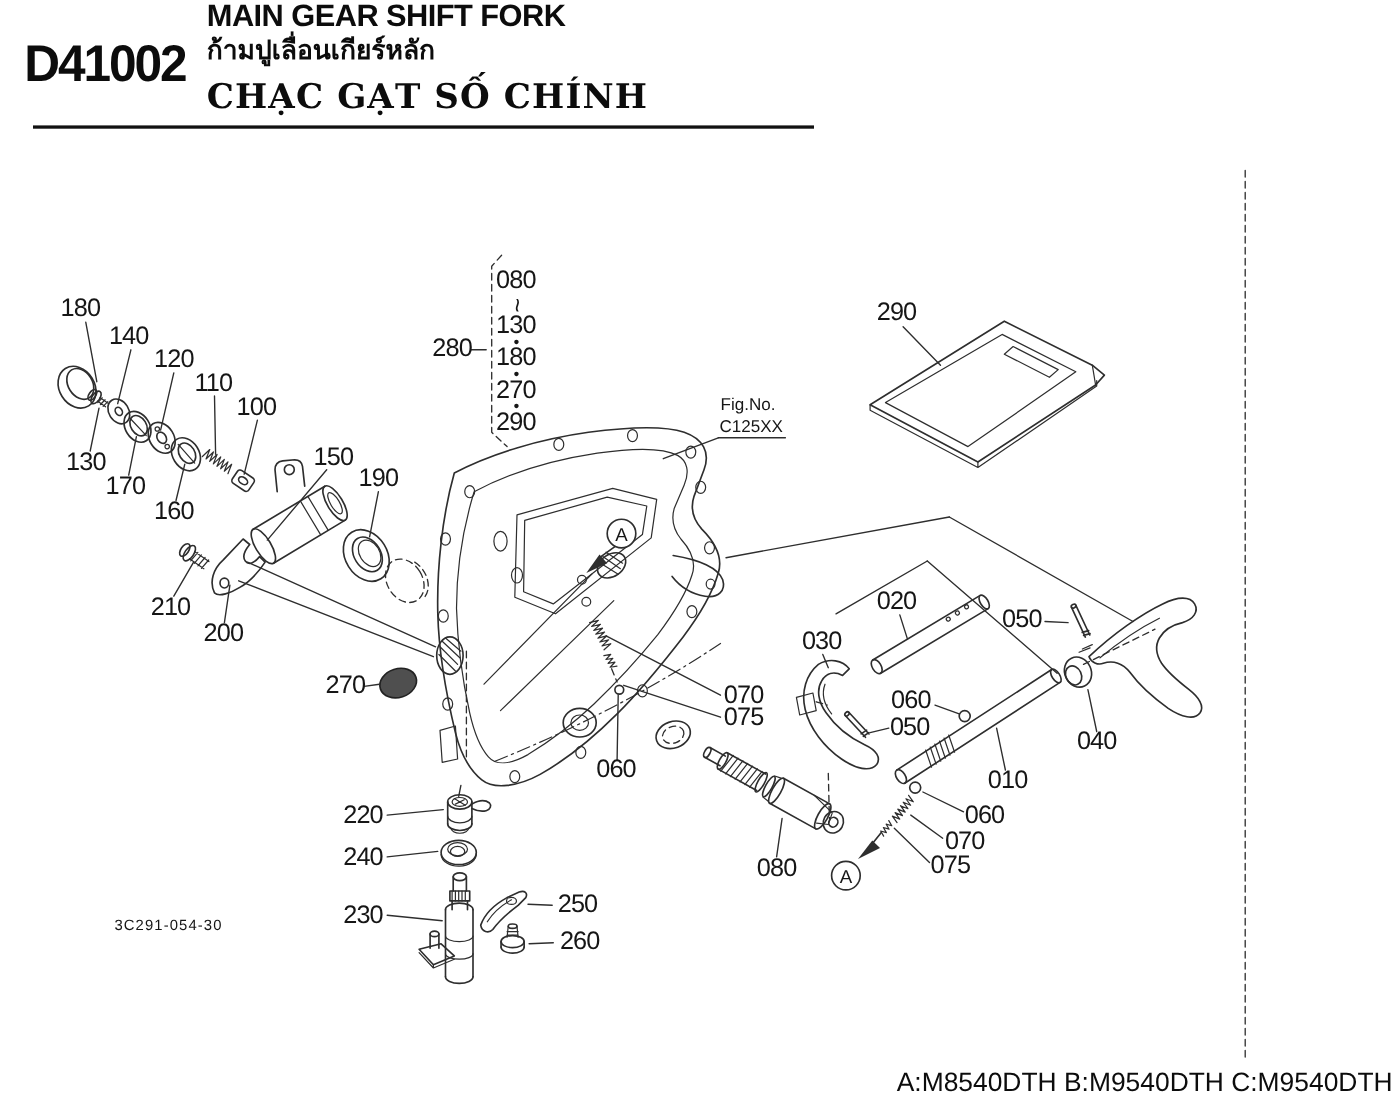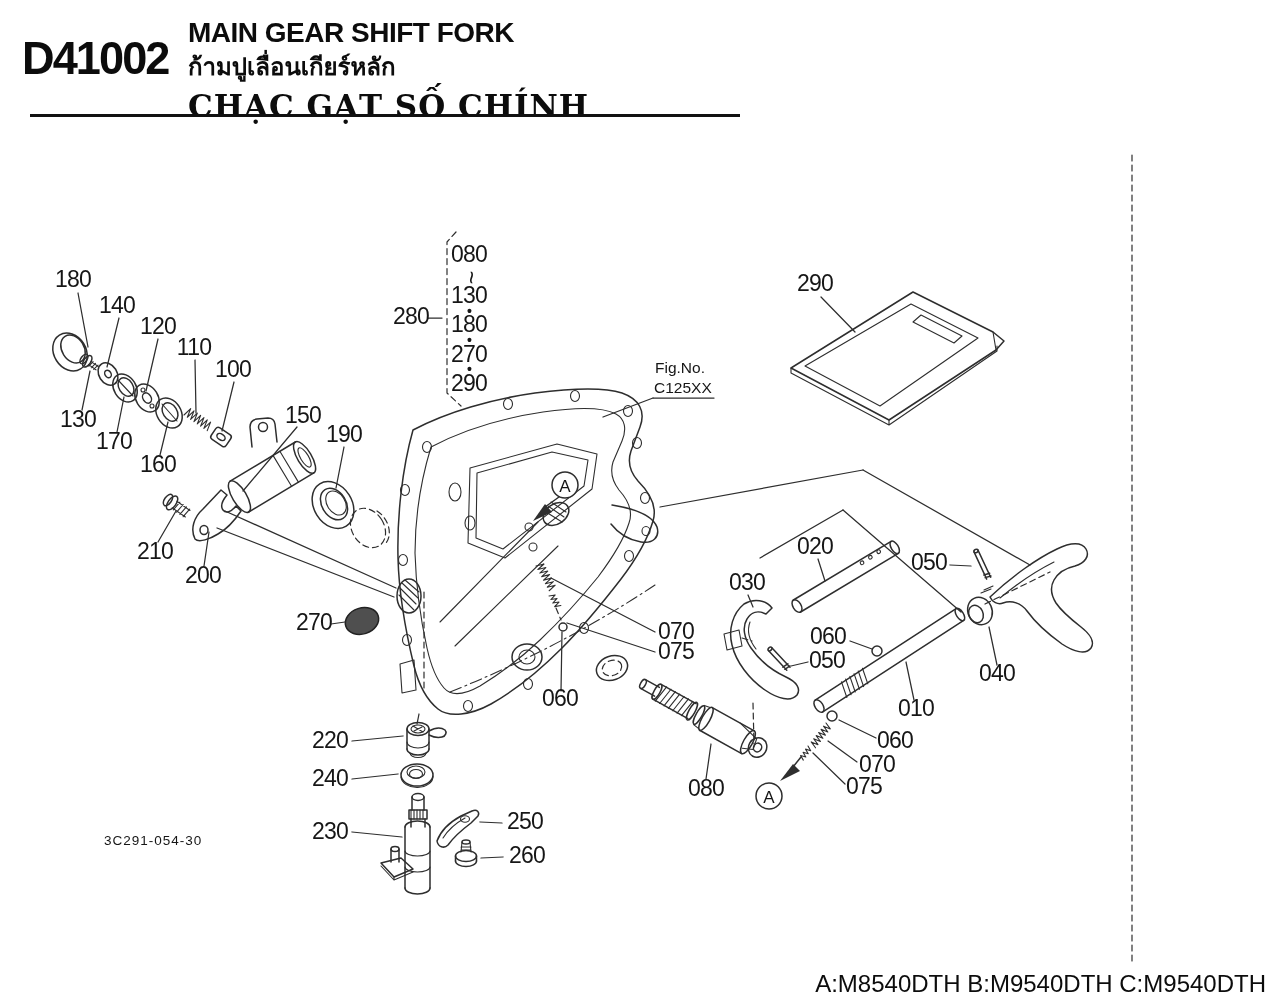--- a/index.html
+++ b/index.html
@@ -1,23 +1,23 @@
 <!DOCTYPE html>
 <html style="--line: #2e2e2e; --label: #161616; --watermark_fill: #FAE4A4; --watermark_line: #ACAEDA; --plug: #4f4f4f;"><head>
 <meta charset="utf-8">
 <style>
   html,body{margin:0;padding:0;background:#ffffff;}
   #page{position:relative;width:1269px;height:1002px;background:#fff;overflow:hidden;
         font-family:"Liberation Sans",sans-serif;}
   
   #hdr-code{position:absolute;left:22px;top:30px;font-size:47px;font-weight:bold;
             letter-spacing:-2px;color:#0c0c0c;transform:scaleX(.96);transform-origin:left;}
-  #hdr-block{position:absolute;left:188px;top:18px;color:#0c0c0c;}
+  #hdr-block{position:absolute;left:188px;top:0;color:#0c0c0c;}
   #hdr-title{font-size:28px;font-weight:bold;letter-spacing:-0.5px;line-height:30px;}
-  #hdr-thai{font-size:24px;font-weight:bold;line-height:38px;}
+  #hdr-thai{font-size:24px;font-weight:bold;line-height:38px;font-family:Liberation Mono, monospace;}
   #hdr-viet{font-family:"DejaVu Serif",serif;font-size:31px;font-weight:bold;
             letter-spacing:1px;line-height:40px;}
   #hdr-rule{position:absolute;left:30px;top:114px;width:710px;height:3px;background:#111;z-index:3;}
   
   #wm{position:absolute;left:557px;top:31px;width:182px;height:182px;z-index:1;}
   #wm-circle{position:absolute;left:0;top:0;width:182px;height:182px;border-radius:50%;
              background:var(--watermark_fill);}
   #wm svg{position:absolute;left:0;top:0;}
   
   #diagram{position:absolute;left:0;top:0;z-index:2;}

